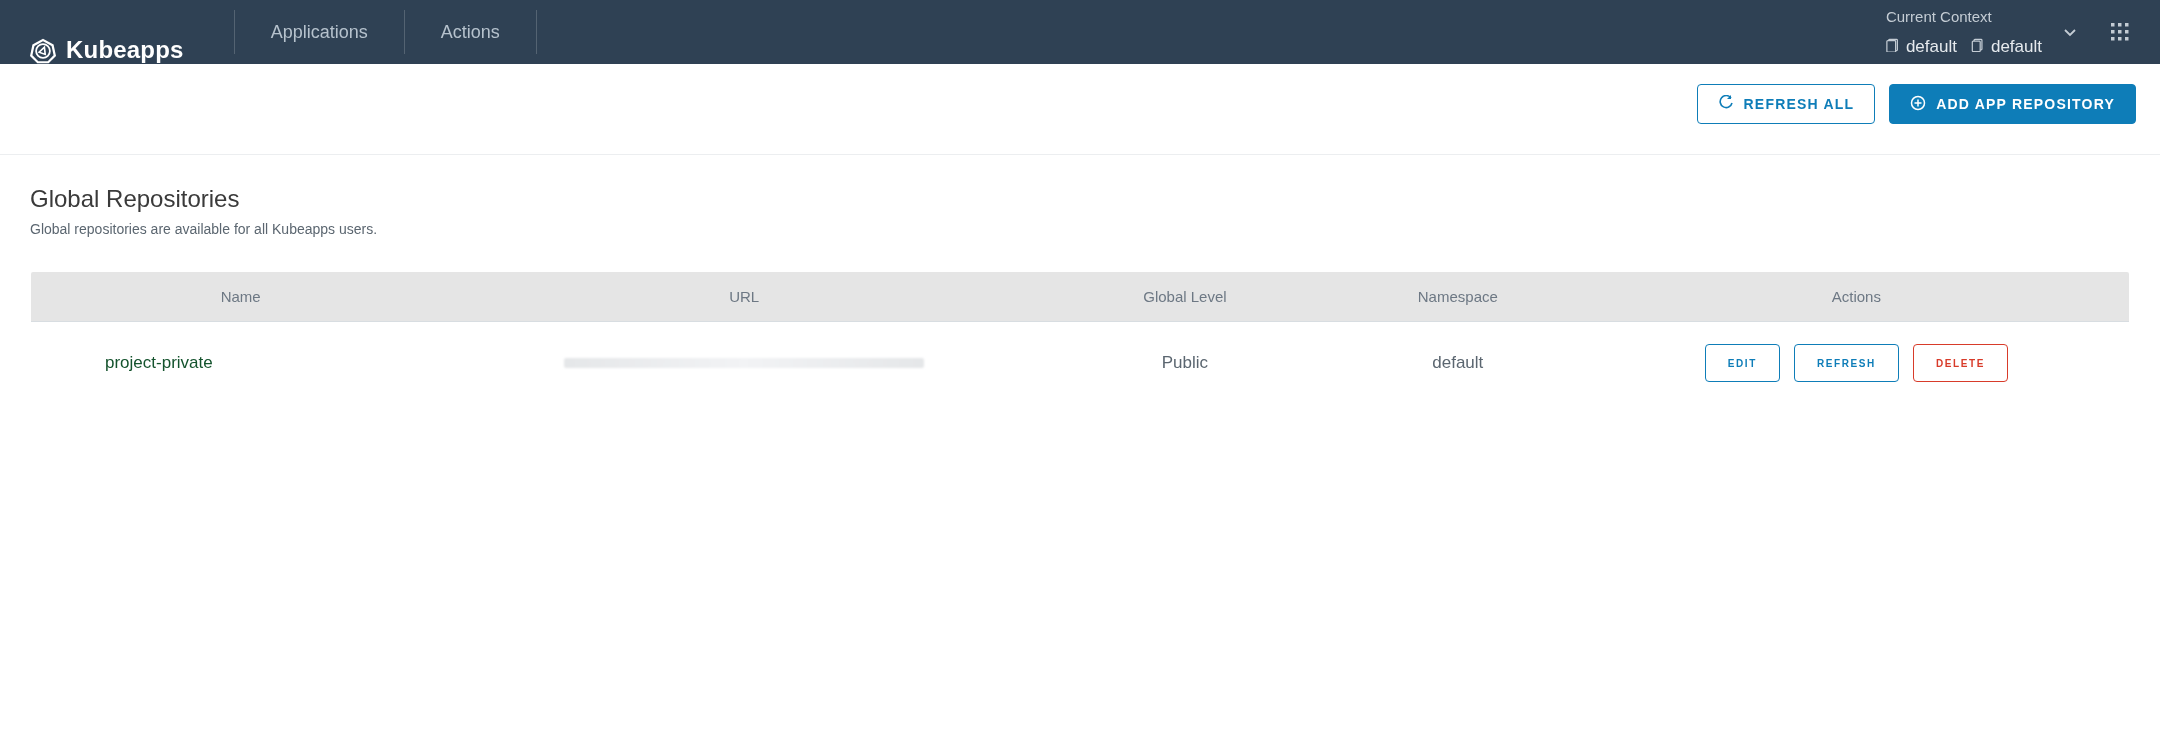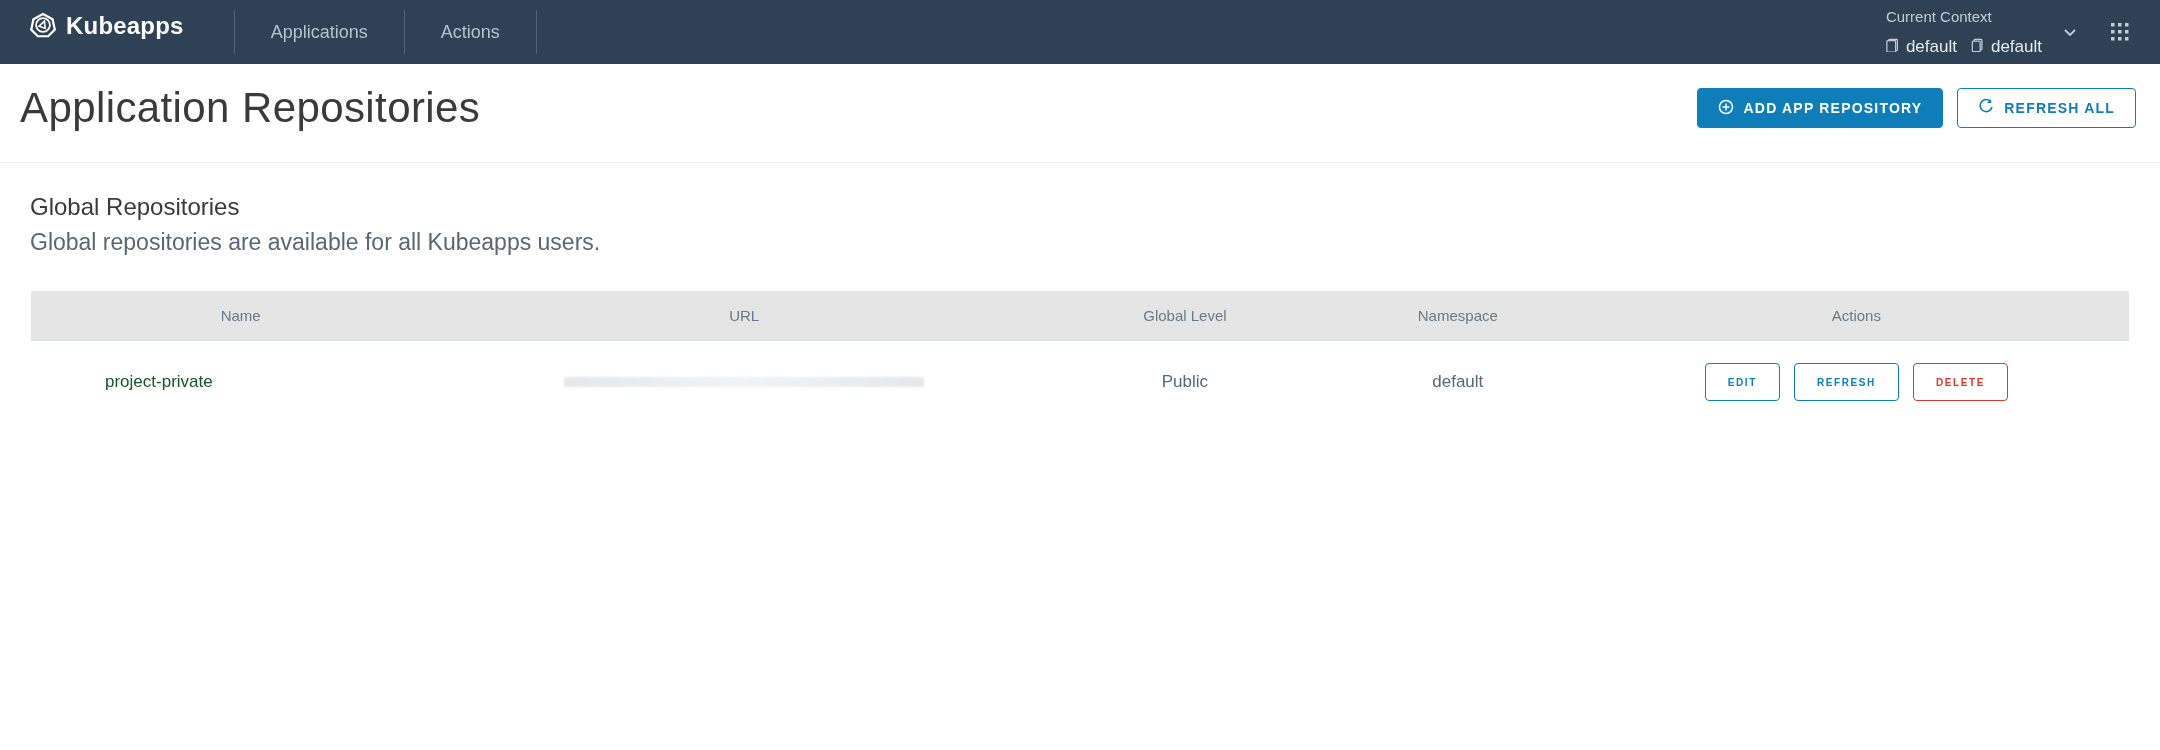--- a/index.html
+++ b/index.html
@@ -13,21 +13,21 @@
   .navbar {
     background: #2f4154;
     height: 64px;
     display: flex;
     align-items: stretch;
     color: #fff;
     padding: 0 20px 0 20px;
   }
   .brand {
     display: flex;
-    align-items: flex-start;
+    align-items: flex-end;
     gap: 10px;
     padding: 0 10px;
     margin-right: 40px;
     margin-top: 12px;
   }
   .brand svg { display: block; }
   .brand-text {
     font-size: 24px;
     font-weight: 700;
     letter-spacing: 0.2px;
@@ -138,21 +138,21 @@
   .content {
     padding: 30px 30px;
   }
   .section-title {
     font-size: 24px;
     font-weight: 400;
     color: #3a3a3a;
     margin-bottom: 8px;
   }
   .section-desc {
-    font-size: 23px;
+    font-size: 14px;
     color: #5b6670;
     margin-bottom: 34px;
   }
 
   table.repos {
     width: 100%;
     border-collapse: collapse;
     border: 1px solid #d8dde1;
     border-radius: 3px;
     overflow: hidden;
@@ -253,39 +253,38 @@
         <rect x="8" y="8" width="3.5" height="3.5"></rect>
         <rect x="15" y="8" width="3.5" height="3.5"></rect>
       <rect x="1" y="15" width="3.5" height="3.5"></rect>
         <rect x="8" y="15" width="3.5" height="3.5"></rect>
         <rect x="15" y="15" width="3.5" height="3.5"></rect>
     </svg>
   </div>
 </div>
 
 <div class="page-header">
-  <h1 class="page-title">Application Repositories</h1>
   <div class="header-actions">
+    <button class="btn btn-outline-primary">
+      <span>
+        <svg width="16" height="16" viewBox="0 0 16 16" fill="none" stroke="#0e7db8" stroke-width="1.6">
+          <path d="M13 3 A6 6 0 1 0 14 8"></path>
+            <path d="M13 0 L13 4 L9 4" fill="#0e7db8" stroke="none"></path>
+        </svg>
+      </span>
+      <span>REFRESH ALL</span>
+    </button>
     <button class="btn btn-primary">
       <span>
         <svg width="16" height="16" viewBox="0 0 16 16" fill="none" stroke="#fff" stroke-width="1.5">
           <circle cx="8" cy="8" r="6.5"></circle>
             <path d="M8 4.5 V11.5 M4.5 8 H11.5"></path>
         </svg>
       </span>
       <span>ADD APP REPOSITORY</span>
-    </button>
-    <button class="btn btn-outline-primary">
-      <span>
-        <svg width="16" height="16" viewBox="0 0 16 16" fill="none" stroke="#0e7db8" stroke-width="1.6">
-          <path d="M13 3 A6 6 0 1 0 14 8"></path>
-            <path d="M13 0 L13 4 L9 4" fill="#0e7db8" stroke="none"></path>
-        </svg>
-      </span>
-      <span>REFRESH ALL</span>
     </button>
   </div>
 </div>
 
 <div class="content">
   <h2 class="section-title">Global Repositories</h2>
   <p class="section-desc">Global repositories are available for all Kubeapps users.</p>
 
   <table class="repos">
     <thead>

